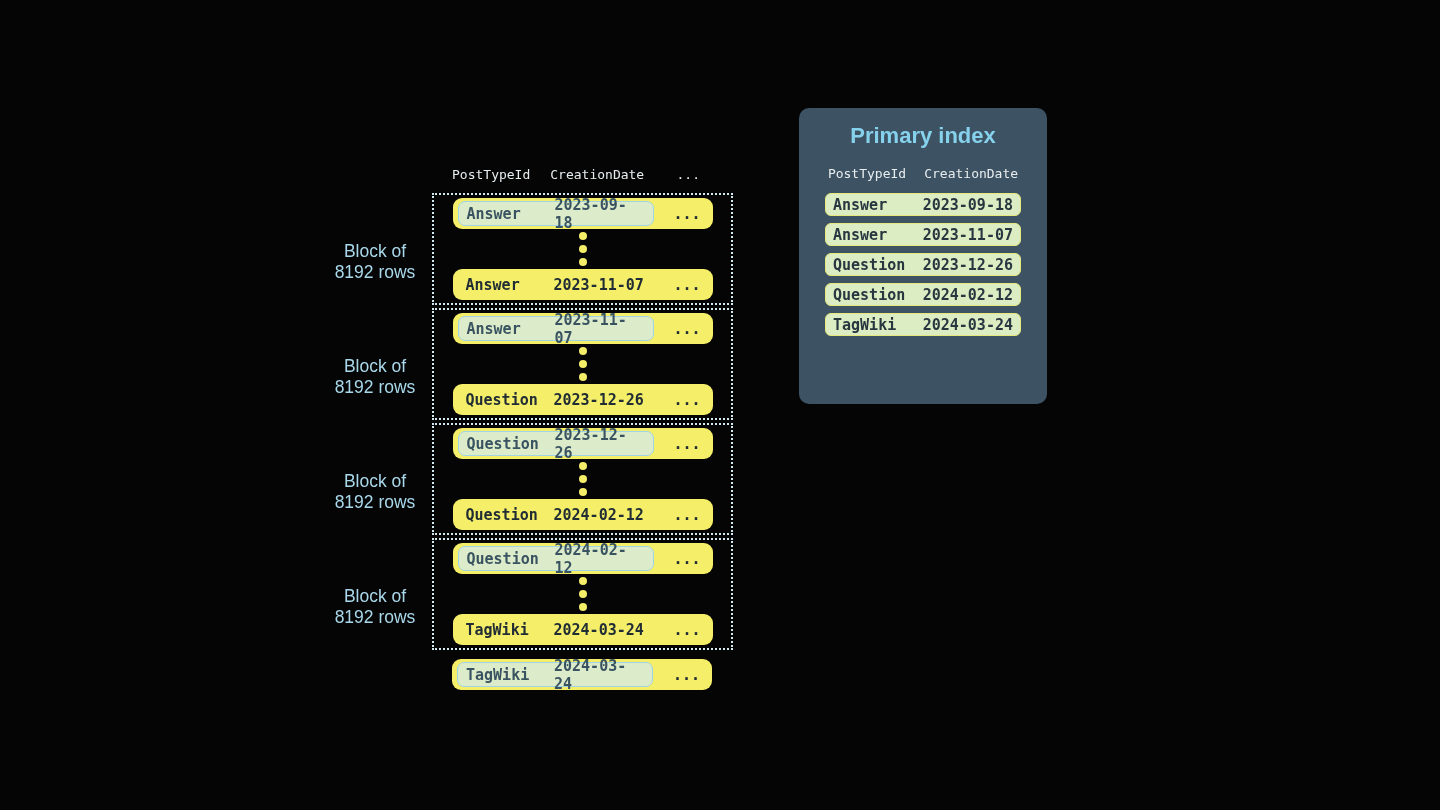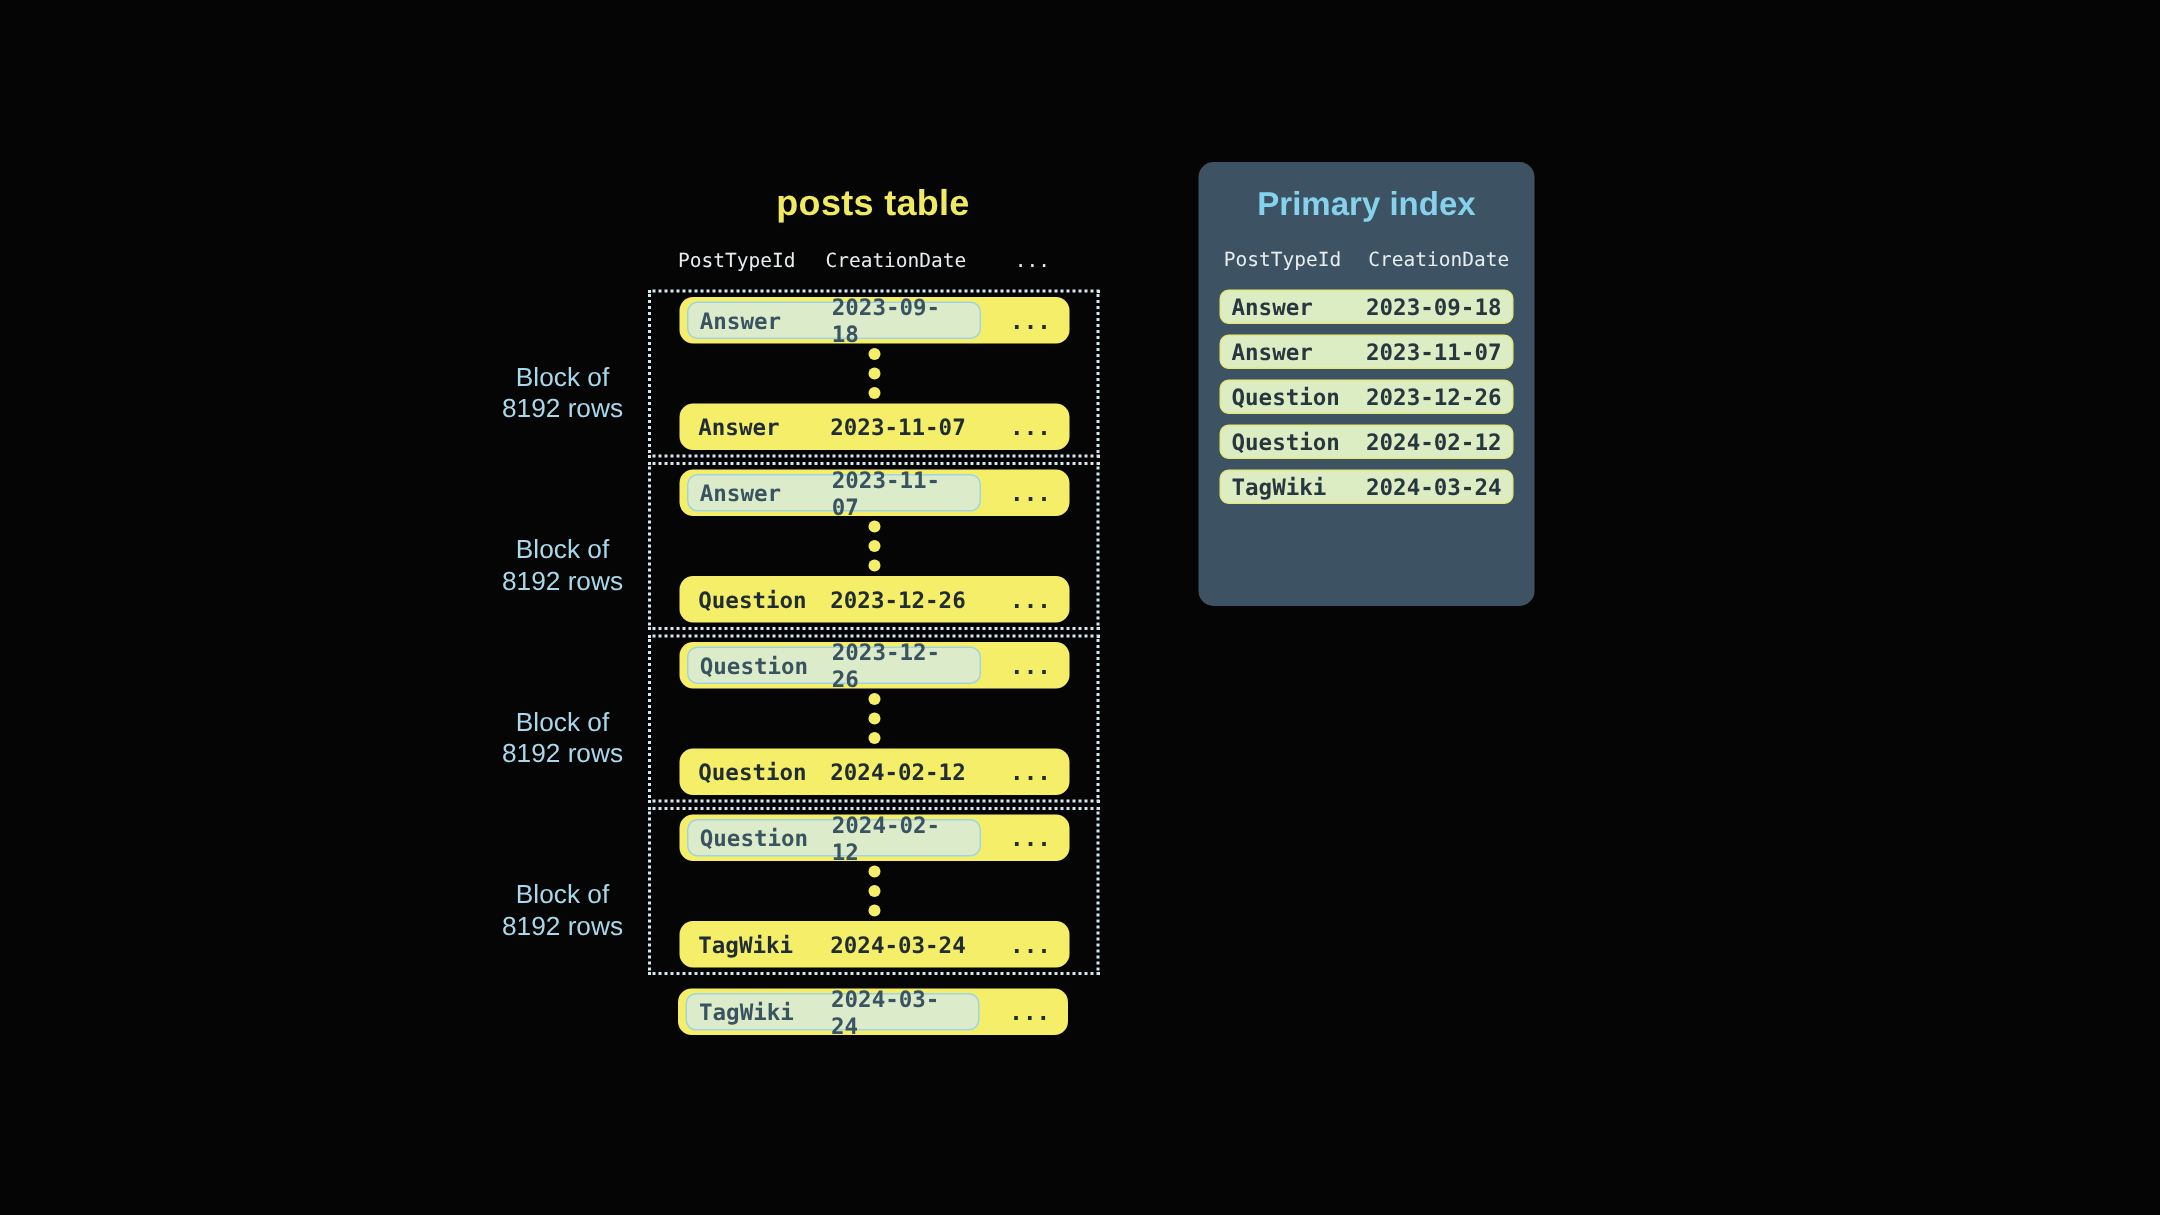--- a/index.html
+++ b/index.html
@@ -36,38 +36,37 @@
   .vdots.yellow .dot{background:#f5ee68;}
 
   .block-label{position:absolute;left:310px;width:130px;text-align:center;
     color:#a9d8ea;font-size:17.5px;line-height:21px;font-weight:400;}
 
   .overflow-row{position:absolute;left:452px;top:659px;}
   .bottom-dots{position:absolute;left:577px;top:694px;}
   .left-dots{position:absolute;left:371px;top:689px;}
 
   
-  .panel{position:absolute;left:799px;top:108px;width:224px;height:296px;background:#3d5363;
+  .panel{position:absolute;left:799px;top:108px;width:248px;height:296px;background:#3d5363;
     border-radius:10px;display:flex;flex-direction:column;align-items:center;}
   .panel-title{margin-top:15px;color:#86d2ed;font-size:22px;font-weight:600;}
   .panel-headers{margin-top:17px;display:flex;gap:18px;
     font-family:"DejaVu Sans Mono",monospace;font-size:13px;color:#e8edef;}
   #index-rows{margin-top:12px;display:flex;flex-direction:column;gap:7px;}
   .irow{box-sizing:border-box;width:196px;height:23px;background:#dcedc3;
     border:1.5px solid #e5e87c;border-radius:6px;display:flex;align-items:center;
     justify-content:space-between;padding:0 7px;
     font-family:"DejaVu Sans Mono",monospace;font-size:15px;font-weight:bold;color:#283640;}
   .panel .vdots{margin-top:12px;}
 </style>
 </head>
 <body>
 
 <div class="stage">
 
-  <div class="posts-title">posts table</div>
 
   <div class="posts-header mono">
     <span>PostTypeId</span>
     <span class="col2">CreationDate</span>
     <span class="colmore">...</span>
   </div>
 
   <div id="blocks">
       <div class="block">
         <div class="prow hl">

